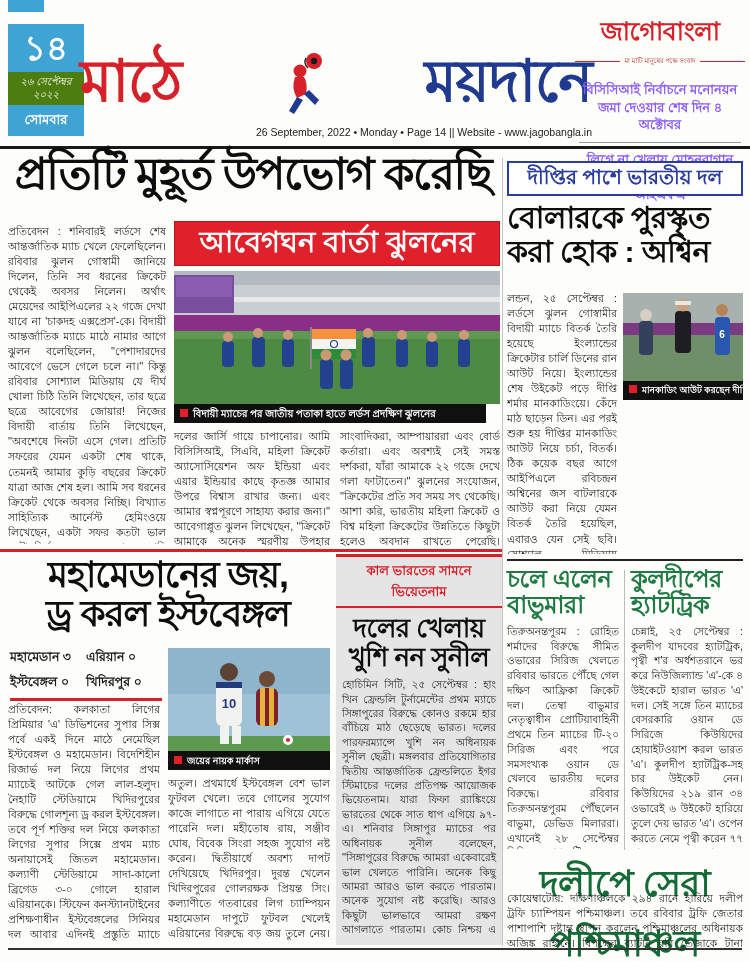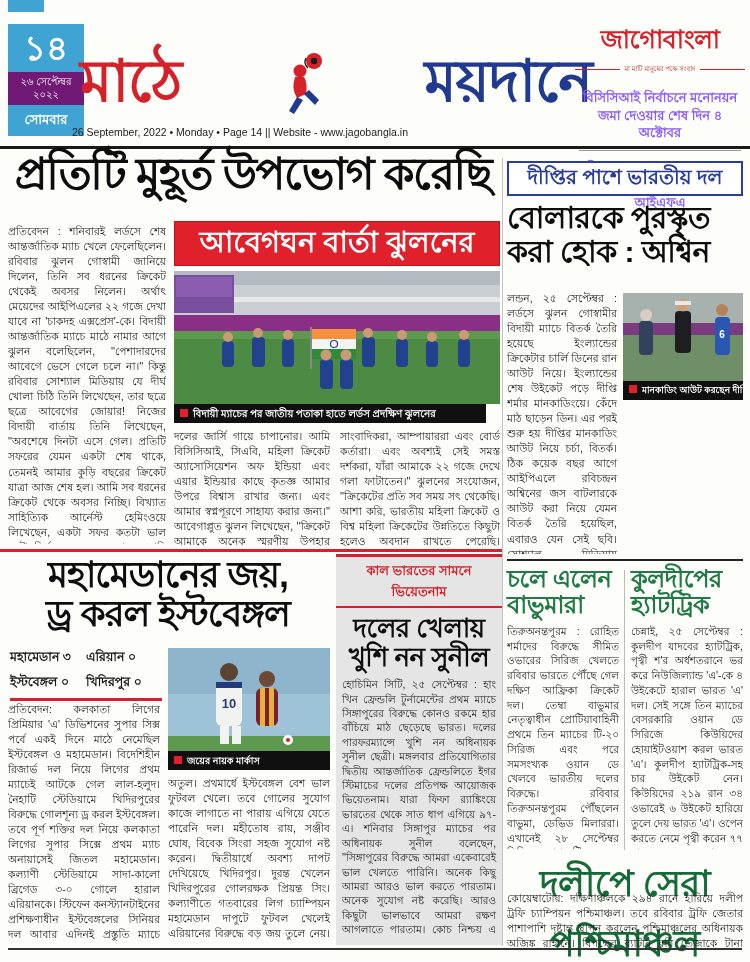--- a/index.html
+++ b/index.html
@@ -7,27 +7,27 @@
   .page {
     position:relative; width:750px; height:962px; margin:0 auto;
     background:#fdfdfa; overflow:hidden;
     font-family:"Liberation Sans","DejaVu Sans",sans-serif;
     color:#1a1a1a;
   }
   
   .corner-strip { position:absolute; left:8px; top:0; width:36px; height:12px; background:#3fa3d4; }
   .date-box { position:absolute; left:8px; top:24px; width:76px; height:112px; background:#3fa3d4; color:#fff; text-align:center; }
   .date-box .pageno { font-size:34px; font-weight:700; line-height:1.2; padding-top:4px; }
-  .date-box .band { background:#701a75; font-size:10px; line-height:1.35; padding:3px 1px; margin-top:3px; }
+  .date-box .band { background:#4d7c0f; font-size:10px; line-height:1.35; padding:3px 1px; margin-top:3px;font-style:italic; }
   .date-box .day { font-size:13px; font-weight:700; margin-top:5px; }
   .masthead { position:absolute; left:80px; top:37px; width:512px; display:flex; align-items:center; justify-content:space-between; gap:20px; }
   .masthead .red-word  { font-size:58px; font-weight:800; color:#d6212b; letter-spacing:-1px; }
   .masthead .blue-word { font-size:58px; font-weight:800; color:#203a8f; letter-spacing:-1px; }
-  .dateline { position:absolute; left:72px; top:126px; width:512px; text-align:left; font-size:10.5px; color:#222; }
-  .logo-block { position:absolute; left:575px; top:20px; width:170px; text-align:center; }
+  .dateline { position:absolute; left:80px; top:126px; width:512px; text-align:right; font-size:10.5px; color:#222; }
+  .logo-block { position:absolute; left:575px; top:12px; width:170px; text-align:center; }
   .logo-word { font-size:25px; font-weight:800; color:#d6212b; letter-spacing:-0.5px; }
   .logo-tagline { display:flex; align-items:center; gap:4px; justify-content:center; margin-top:1px; }
   .logo-tagline .tl-line { flex:1; height:1.5px; background:#d6212b; }
   .logo-tagline .tl-text { font-size:6.5px; color:#b02024; white-space:nowrap; }
   .top-brief { font-size:13px; font-weight:700; line-height:1.35; text-align:center; color:#8b5cf6; }
   .brief-sep { height:1px; background:#999; margin:8px 4px; }
   .top-brief.first { margin-top:14px; }
   .header-rule { position:absolute; left:0; top:146px; width:750px; height:3px; background:#1a1a1a; }
   
   .lead-headline { position:absolute; left:4px; top:151px; width:498px; text-align:center;

